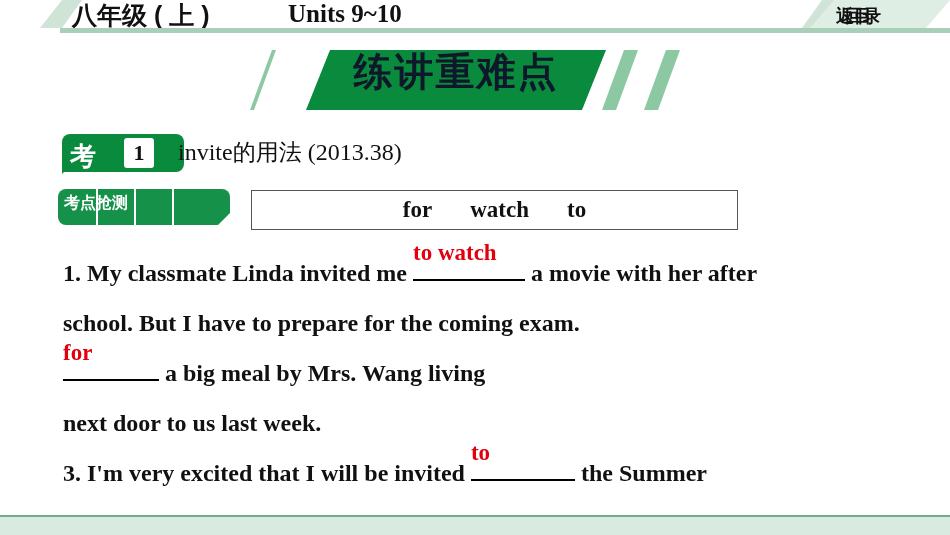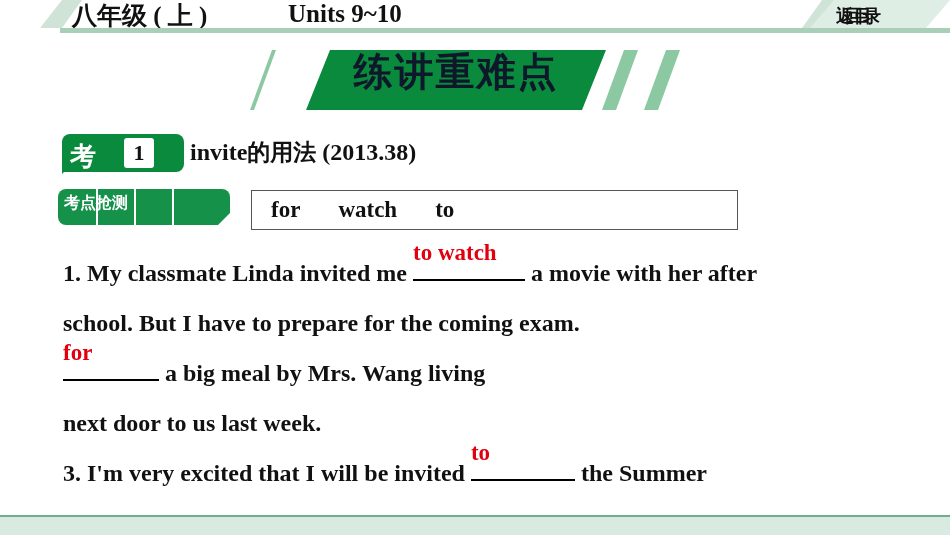--- a/index.html
+++ b/index.html
@@ -49,21 +49,21 @@
     background: #a9cfb9;
   }
   .header-title-cn {
     position: absolute;
     left: 72px; top: -1px;
     font-size: 25px;
     font-weight: bold;
     color: #111111;
     letter-spacing: 0px;
     white-space: nowrap;
-    font-family: Liberation Serif, serif;
+    font-family: Liberation Sans, sans-serif;
   }
   .header-title-en {
     position: absolute;
     left: 288px; top: 0px;
     font-size: 25px;
     font-weight: bold;
     color: #111111;
     white-space: nowrap;
     font-family: "Liberation Serif", serif;
   }
@@ -152,23 +152,23 @@
     display: flex;
     align-items: center;
     justify-content: center;
     font-size: 22px;
     font-weight: bold;
     color: #111111;
     font-family: "Liberation Serif", serif;
   }
   .kaodian-title {
     position: absolute;
-    left: 128px; top: 3px;
+    left: 116px; top: 3px;
     font-size: 24px;
-    font-weight: bold;
+    font-weight: normal;
     color: #111111;
     white-space: nowrap;
     font-family: "Liberation Serif", serif;
   }
   .kaodian-title .cn {
     font-family: "DejaVu Sans", sans-serif;
     font-size: 23px;
   }
 
   
@@ -207,21 +207,21 @@
 
   
   .wordbank {
     position: absolute;
     left: 251px; top: 190px;
     width: 485px; height: 38px;
     border: 1px solid #555555;
     background: #ffffff;
     display: flex;
     align-items: center;
-    justify-content: flex-start;
+    justify-content: center;
   }
   .wordbank-inner {
     font-size: 23px;
     font-weight: bold;
     color: #111111;
     letter-spacing: 0px;
     font-family: "Liberation Serif", serif;
   }
   .wordbank-inner span { margin: 0 19px; }
 

